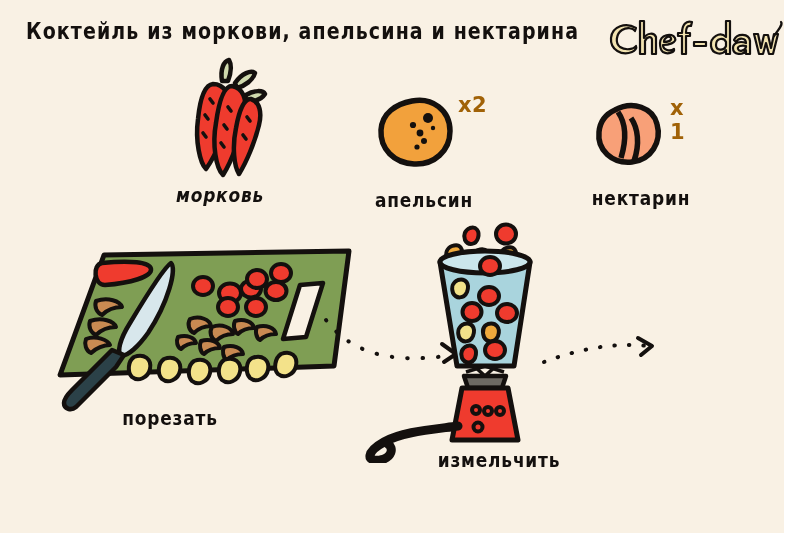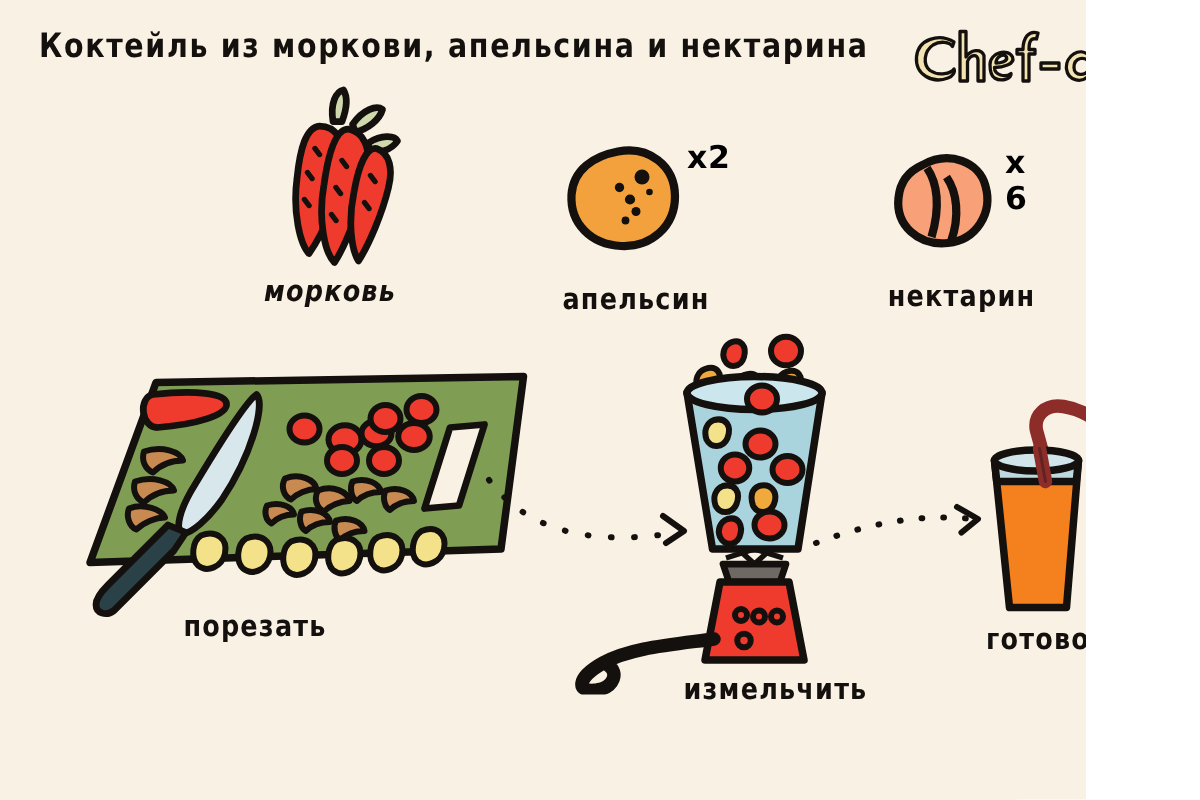--- a/index.html
+++ b/index.html
@@ -3,21 +3,21 @@
 <meta charset="utf-8">
 <title>Recipe Infographic</title>
 <style>
   html, body {
     margin: 0;
     padding: 0;
     background: #ffffff;
   }
   #page {
     position: relative;
-    width: 724px;
+    width: 784px;
     height: 533px;
     background: #f9f1e4;
     overflow: hidden;
     font-family: "DejaVu Sans", sans-serif;
   }
   .abs { position: absolute; }
 
   
   #recipe-title {
     left: 26px;
@@ -48,21 +48,21 @@
     text-align: center;
     transform: scaleY(1.15);
   }
   .ing-label { font-size: 17px; }
   .step-label { font-size: 17px; }
 
   .multiplier {
     font-family: "DejaVu Sans", sans-serif;
     font-weight: 700;
     font-size: 21px;
-    color: #000000;
+    color: #a16207;
     letter-spacing: 0.5px;
   }
 
   
   .art { display: block; }
 </style>
 </head>
 <body>
 
 <div id="page" style="background: rgb(249, 241, 228);">
@@ -142,21 +142,21 @@
   </div>
 
   <div class="abs" style="left:585px; top:98px;">
     <svg class="art" width="110" height="92" viewBox="0 0 110 92">
       <g stroke="#14100e" stroke-width="5.5" stroke-linejoin="round" fill="#f8a078">
         <path d="M30 12 C48 2, 68 10, 72 26 C77 44, 66 62, 47 64 C27 66, 12 52, 14 34 C15 23, 21 16, 30 12 Z"></path>
         <path d="M33 14 C40 24, 42 40, 36 60" fill="none"></path>
         <path d="M46 20 C53 30, 55 46, 49 63" fill="none"></path>
       </g>
     </svg>
-    <div class="multiplier abs" style="left:85px; top:-2px;">x 6</div>
+    <div class="multiplier abs" style="left:85px; top:-2px;">x 1</div>
     <div class="label ing-label abs" style="left:-14px; top:90px; width:140px;">нектарин</div>
   </div>
 
   <div class="abs" style="left:38px; top:241px;">
     <svg class="art" width="330" height="175" viewBox="0 0 330 175">
 
       <path d="M66 14 L311 10 L296 125 L22 134 Z" fill="#7f9e54" stroke="#14100e" stroke-width="5" stroke-linejoin="round"></path>
 
       <path d="M262 44 L285 42 L268 96 L245 98 Z" fill="#f9f1e4" stroke="#14100e" stroke-width="4.5" stroke-linejoin="round"></path>
 
@@ -206,21 +206,21 @@
     <div class="label step-label abs" style="left:42px; top:167px; width:180px;">порезать</div>
   </div>
 
   <div class="abs" style="left:320px; top:310px;">
     <svg class="art" width="160" height="70" viewBox="0 0 160 70">
       <path d="M6 10 C30 42, 70 55, 132 45" fill="none" stroke="#14100e" stroke-width="4" stroke-linecap="round" stroke-dasharray="0.5 15"></path>
       <path d="M122 34 L136 44 L124 52" fill="none" stroke="#14100e" stroke-width="4" stroke-linecap="round" stroke-linejoin="round"></path>
     </svg>
   </div>
 
-  <div class="abs" style="left:372px; top:218px;">
+  <div class="abs" style="left:354px; top:218px;">
     <svg class="art" width="220" height="245" viewBox="0 0 220 245">
 
       <g stroke="#14100e" stroke-width="4" stroke-linejoin="round">
         <path d="M116 10 C122 8, 126 13, 124 20 C122 27, 114 28, 111 22 C109 17, 111 12, 116 10 Z" fill="#ef3b2e"></path>
         <ellipse cx="152" cy="16" rx="10" ry="9.5" fill="#ef3b2e"></ellipse>
         <path d="M98 28 C106 25, 110 31, 107 39 C104 46, 96 47, 93 41 C91 35, 93 30, 98 28 Z" fill="#efa93c"></path>
         <path d="M124 32 C132 29, 137 35, 134 43 C131 50, 123 51, 120 45 C118 39, 119 34, 124 32 Z" fill="#f3e28a"></path>
         <path d="M152 30 C160 27, 164 33, 161 41 C158 48, 150 49, 147 43 C145 37, 147 32, 152 30 Z" fill="#efa93c"></path>
       </g>
 
@@ -261,30 +261,14 @@
     <div class="label step-label abs" style="left:60px; top:232px; width:170px;">измельчить</div>
   </div>
 
   <div class="abs" style="left:540px; top:320px;">
     <svg class="art" width="130" height="60" viewBox="0 0 130 60">
       <path d="M4 42 C36 30, 72 22, 108 26" fill="none" stroke="#14100e" stroke-width="4" stroke-linecap="round" stroke-dasharray="0.5 14"></path>
       <path d="M98 18 L112 26 L101 35" fill="none" stroke="#14100e" stroke-width="4" stroke-linecap="round" stroke-linejoin="round"></path>
     </svg>
   </div>
 
-  <div class="abs" style="left:625px; top:265px;">
-    <svg class="art" width="150" height="170" viewBox="0 0 150 170">
-
-      <path d="M72 44 L66 22 C64 12, 72 4, 84 6 C96 8, 106 14, 110 20" fill="none" stroke="#8c2d2a" stroke-width="9" stroke-linecap="round"></path>
-      <path d="M72 44 L66 22 C64 12, 72 4, 84 6 C96 8, 106 14, 110 20" fill="none" stroke="#14100e" stroke-width="13" stroke-linecap="round" opacity="0"></path>
-
-      <path d="M38 42 L94 42 L86 140 L48 140 Z" fill="#f4801e" stroke="#14100e" stroke-width="5" stroke-linejoin="round"></path>
-
-      <path d="M38 42 L94 42 L92.5 56 L39.5 56 Z" fill="#bcd9e0" stroke="#14100e" stroke-width="5" stroke-linejoin="round"></path>
-      <ellipse cx="66" cy="42" rx="28" ry="7" fill="#cfe5ea" stroke="#14100e" stroke-width="5"></ellipse>
-
-      <path d="M72 56 L68 34" fill="none" stroke="#8c2d2a" stroke-width="9" stroke-linecap="round"></path>
-      <path d="M72 56 L68 34" fill="none" stroke="#14100e" stroke-width="2" stroke-linecap="round" opacity="0.35"></path>
-    </svg>
-    <div class="label step-label abs" style="left:-8px; top:152px; width:150px;">готово</div>
-  </div>
 
 </div>
 
 </body></html>

